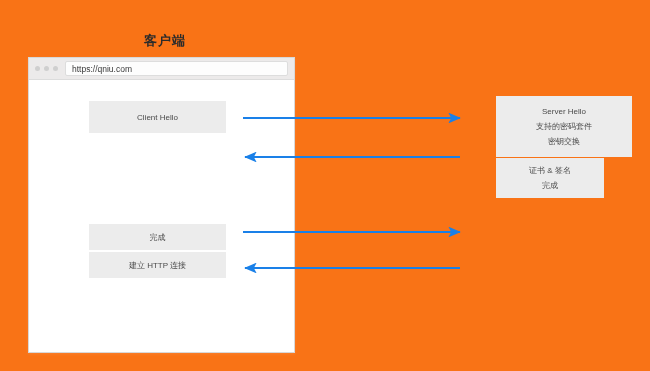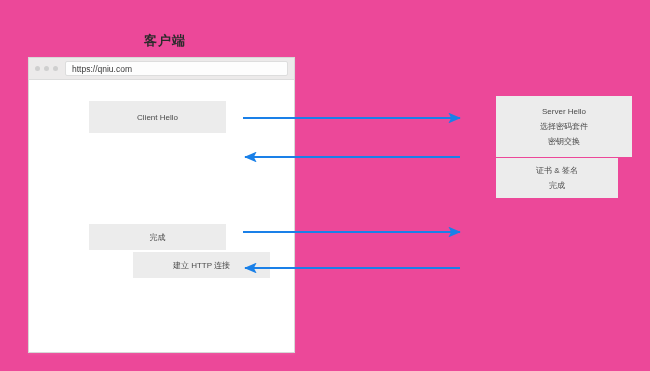--- a/index.html
+++ b/index.html
@@ -4,21 +4,21 @@
 <style>
   html, body {
     margin: 0;
     padding: 0;
     background: #000000;
   }
   #stage {
     position: relative;
     width: 650px;
     height: 371px;
-    background: #ec4899;
+    background: #f97316;
     overflow: hidden;
     font-family: "Liberation Sans", "DejaVu Sans", sans-serif;
   }
 
   
   .col-title {
     position: absolute;
     font-size: 13px;
     font-weight: 700;
     color: #2b2b2b;
@@ -98,25 +98,25 @@
   }
   .msg-line {
     line-height: 15px;
     white-space: nowrap;
     text-align: center;
   }
 
   
   #box-client-hello { left: 60px; top: 21px; width: 137px; height: 32px; }
   #box-client-finished { left: 60px; top: 144px; width: 137px; height: 26px; }
-  #box-client-http { left: 60px; top: 172px; width: 137px; height: 26px; margin-left: 44px; }
+  #box-client-http { left: 60px; top: 172px; width: 137px; height: 26px; }
 
   
   #box-server-hello { left: 496px; top: 96px; width: 136px; height: 61px; }
-  #box-server-cert  { left: 496px; top: 158px; width: 122px; height: 40px; }
+  #box-server-cert  { left: 496px; top: 158px; width: 108px; height: 40px; }
   #box-server-http  { left: 496px; top: 246px; width: 136px; height: 26px; }
 
   
   #arrow-layer {
     position: absolute;
     left: 0; top: 0;
     width: 650px;
     height: 371px;
     pointer-events: none;
   }
@@ -150,21 +150,21 @@
 
       <div class="msg-box" id="box-client-http">
         <div class="msg-line">建立 HTTP 连接</div>
       </div>
 
     </div>
   </div>
 
   <div class="msg-box" id="box-server-hello">
     <div class="msg-line">Server Hello</div>
-    <div class="msg-line">选择密码套件</div>
+    <div class="msg-line">支持的密码套件</div>
     <div class="msg-line">密钥交换</div>
   </div>
 
   <div class="msg-box" id="box-server-cert">
     <div class="msg-line">证书 &amp; 签名</div>
     <div class="msg-line">完成</div>
   </div>
 
 
   <svg id="arrow-layer" viewBox="0 0 650 371">

